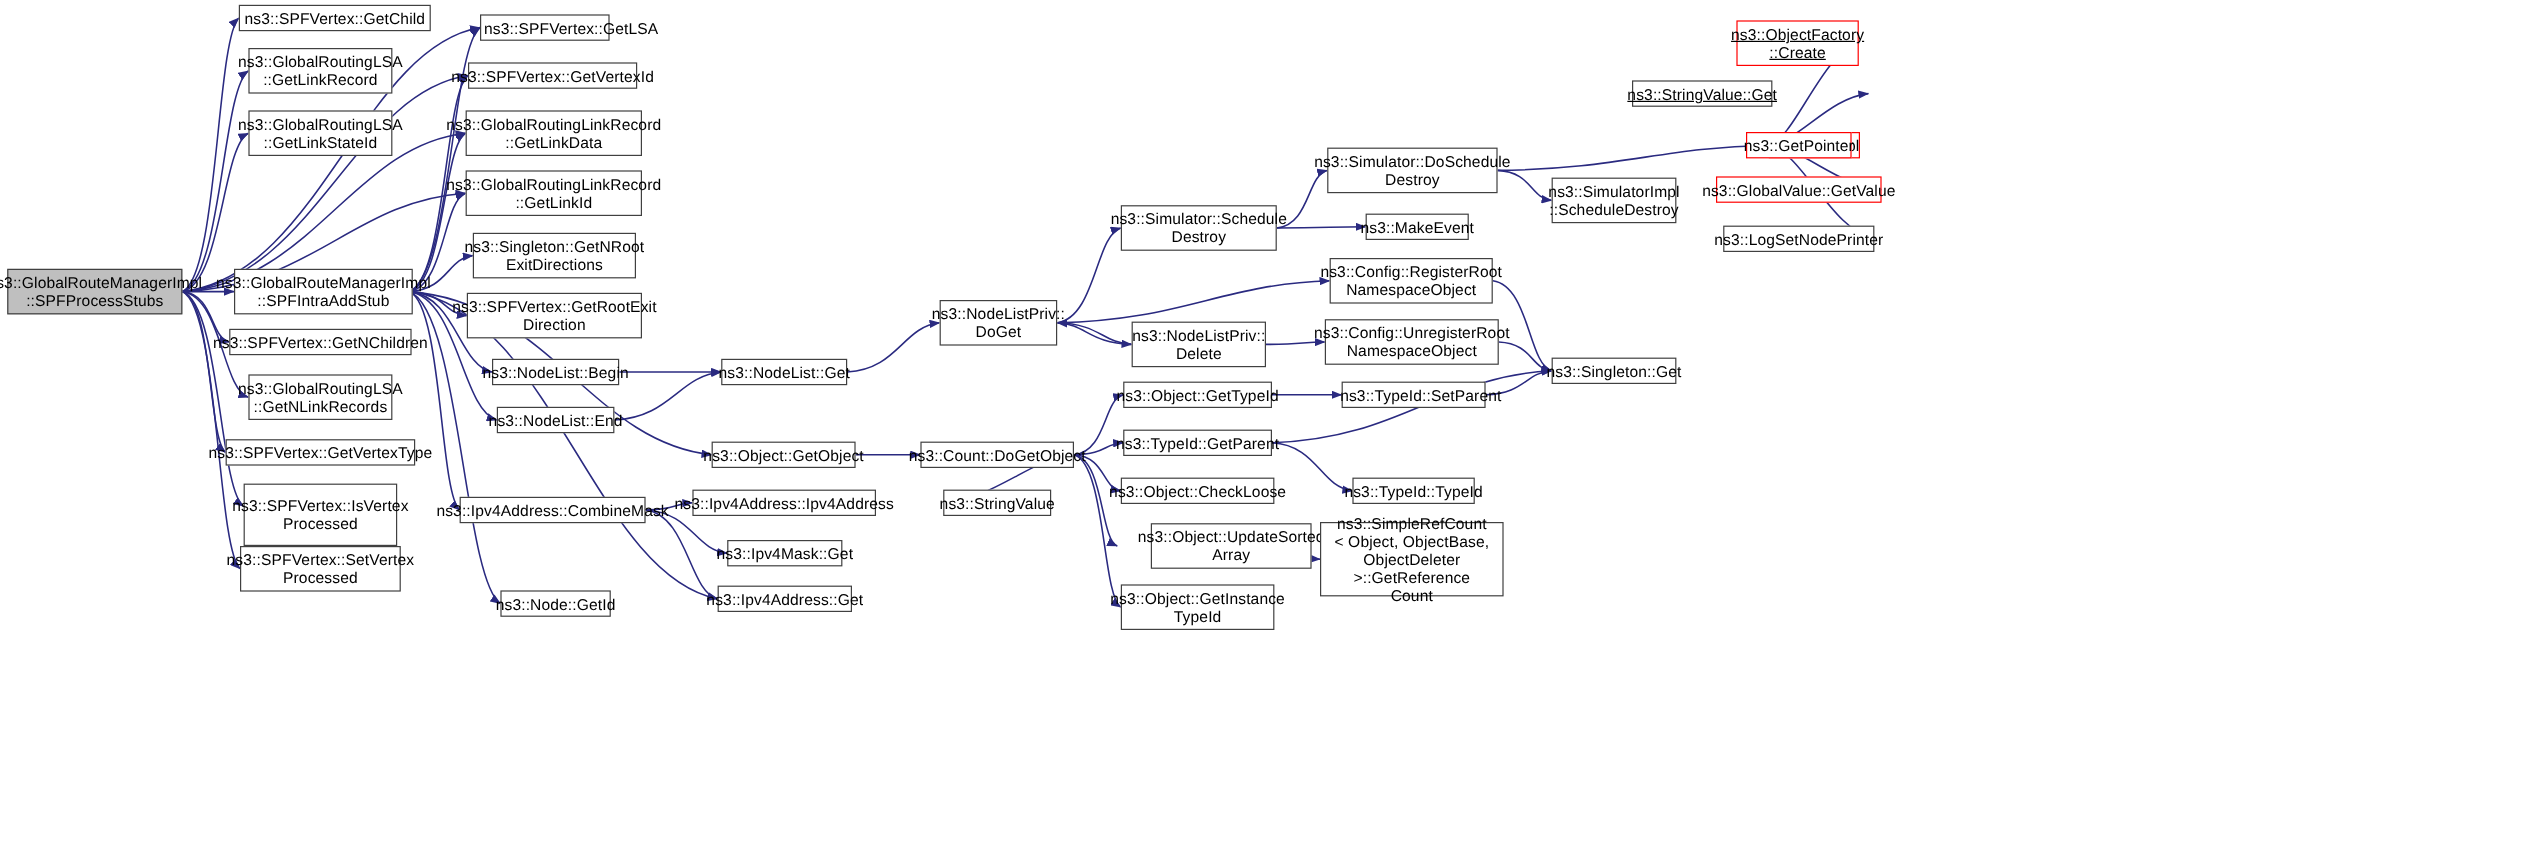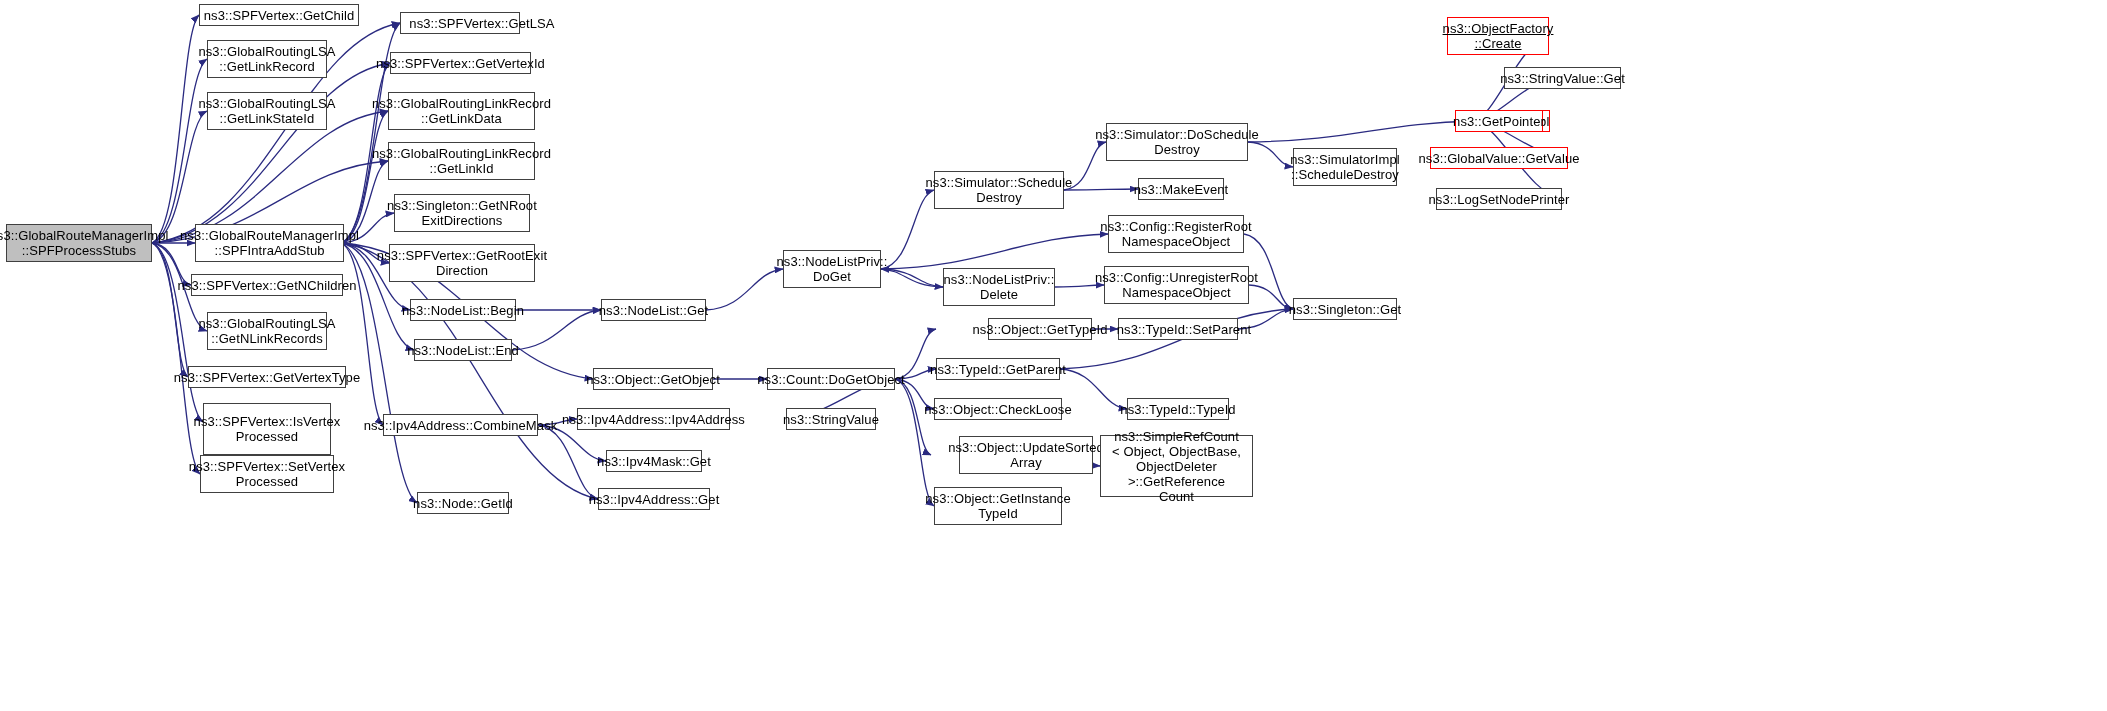--- a/index.html
+++ b/index.html
@@ -112,21 +112,21 @@
       <div class="node" style="left: 195px; top: 224px; width: 149px; height: 38px;">ns3::GlobalRouteManagerImpl
 ::SPFIntraAddStub</div>
       <div class="node" style="left: 191px; top: 274px; width: 152px; height: 22px;">ns3::SPFVertex::GetNChildren</div>
       <div class="node" style="left: 207px; top: 312px; width: 120px; height: 38px;">ns3::GlobalRoutingLSA
 ::GetNLinkRecords</div>
       <div class="node" style="left: 188px; top: 366px; width: 158px; height: 22px;">ns3::SPFVertex::GetVertexType</div>
       <div class="node" style="left: 203px; top: 403px; width: 128px; height: 52px;">ns3::SPFVertex::IsVertex
 Processed</div>
       <div class="node" style="left: 200px; top: 455px; width: 134px; height: 38px;">ns3::SPFVertex::SetVertex
 Processed</div>
-      <div class="node" style="left: 400px; top: 12px; width: 120px; height: 22px; padding-left: 47px;">ns3::SPFVertex::GetLSA</div>
+      <div class="node" style="left: 400px; top: 12px; width: 108px; height: 22px; padding-left: 47px;">ns3::SPFVertex::GetLSA</div>
       <div class="node" style="left: 390px; top: 52px; width: 141px; height: 22px;">ns3::SPFVertex::GetVertexId</div>
       <div class="node" style="left: 388px; top: 92px; width: 147px; height: 38px;">ns3::GlobalRoutingLinkRecord
 ::GetLinkData</div>
       <div class="node" style="left: 388px; top: 142px; width: 147px; height: 38px;">ns3::GlobalRoutingLinkRecord
 ::GetLinkId</div>
       <div class="node" style="left: 394px; top: 194px; width: 136px; height: 38px;">ns3::Singleton::GetNRoot
 ExitDirections</div>
       <div class="node" style="left: 389px; top: 244px; width: 146px; height: 38px;">ns3::SPFVertex::GetRootExit
 Direction</div>
       <div class="node" style="left: 410px; top: 299px; width: 106px; height: 22px;">ns3::NodeList::Begin</div>
@@ -139,21 +139,21 @@
       <div class="node" style="left: 606px; top: 450px; width: 96px; height: 22px;">ns3::Ipv4Mask::Get</div>
       <div class="node" style="left: 598px; top: 488px; width: 112px; height: 22px;">ns3::Ipv4Address::Get</div>
       <div class="node" style="left: 783px; top: 250px; width: 98px; height: 38px;">ns3::NodeListPriv::
 DoGet</div>
       <div class="node" style="left: 767px; top: 368px; width: 128px; height: 22px;">ns3::Count::DoGetObject</div>
       <div class="node" style="left: 786px; top: 408px; width: 90px; height: 22px;">ns3::StringValue</div>
       <div class="node" style="left: 934px; top: 171px; width: 130px; height: 38px;">ns3::Simulator::Schedule
 Destroy</div>
       <div class="node" style="left: 943px; top: 268px; width: 112px; height: 38px;">ns3::NodeListPriv::
 Delete</div>
-      <div class="node" style="left: 988px; top: 318px; width: 104px; height: 22px;">ns3::Object::GetTypeId</div>
+      <div class="node" style="left: 936px; top: 318px; width: 124px; height: 22px;">ns3::Object::GetTypeId</div>
       <div class="node" style="left: 936px; top: 358px; width: 124px; height: 22px;">ns3::TypeId::GetParent</div>
       <div class="node" style="left: 934px; top: 398px; width: 128px; height: 22px;">ns3::Object::CheckLoose</div>
       <div class="node" style="left: 931px; top: 436px; width: 134px; height: 38px; margin-left: 28px;">ns3::Object::UpdateSorted
 Array</div>
       <div class="node" style="left: 934px; top: 487px; width: 128px; height: 38px;">ns3::Object::GetInstance
 TypeId</div>
       <div class="node" style="left: 1106px; top: 123px; width: 142px; height: 38px;">ns3::Simulator::DoSchedule
 Destroy</div>
       <div class="node" style="left: 1108px; top: 215px; width: 136px; height: 38px;">ns3::Config::RegisterRoot
 NamespaceObject</div>
@@ -165,18 +165,18 @@
 &lt; Object, ObjectBase,
 ObjectDeleter &gt;::GetReference
 Count</div>
       <div class="node" style="left: 1138px; top: 178px; width: 86px; height: 22px;">ns3::MakeEvent</div>
       <div class="node" style="left: 1293px; top: 298px; width: 104px; height: 22px;">ns3::Singleton::Get</div>
       <div class="node" style="left: 1293px; top: 148px; width: 104px; height: 38px;">ns3::SimulatorImpl
 ::ScheduleDestroy</div>
       <div class="node red" style="left: 1474px; top: 110px; width: 76px; height: 22px;">ns3::GetImpl</div>
       <div class="node red" style="left: 1447px; top: 17px; width: 102px; height: 38px; text-decoration: underline;">ns3::ObjectFactory
 ::Create</div>
-      <div class="node" style="left: 1504px; top: 67px; width: 117px; height: 22px;">ns3::StringValue::Get</div>
+      <div class="node" style="left: 1360px; top: 67px; width: 117px; height: 22px; text-decoration: underline;">ns3::StringValue::Get</div>
       <div class="node red" style="left: 1455px; top: 110px; width: 88px; height: 22px;">ns3::GetPointer</div>
       <div class="node red" style="left: 1430px; top: 147px; width: 138px; height: 22px;">ns3::GlobalValue::GetValue</div>
       <div class="node" style="left: 1436px; top: 188px; width: 126px; height: 22px;">ns3::LogSetNodePrinter</div>
     </div>
 </div>
 
 </body></html>

